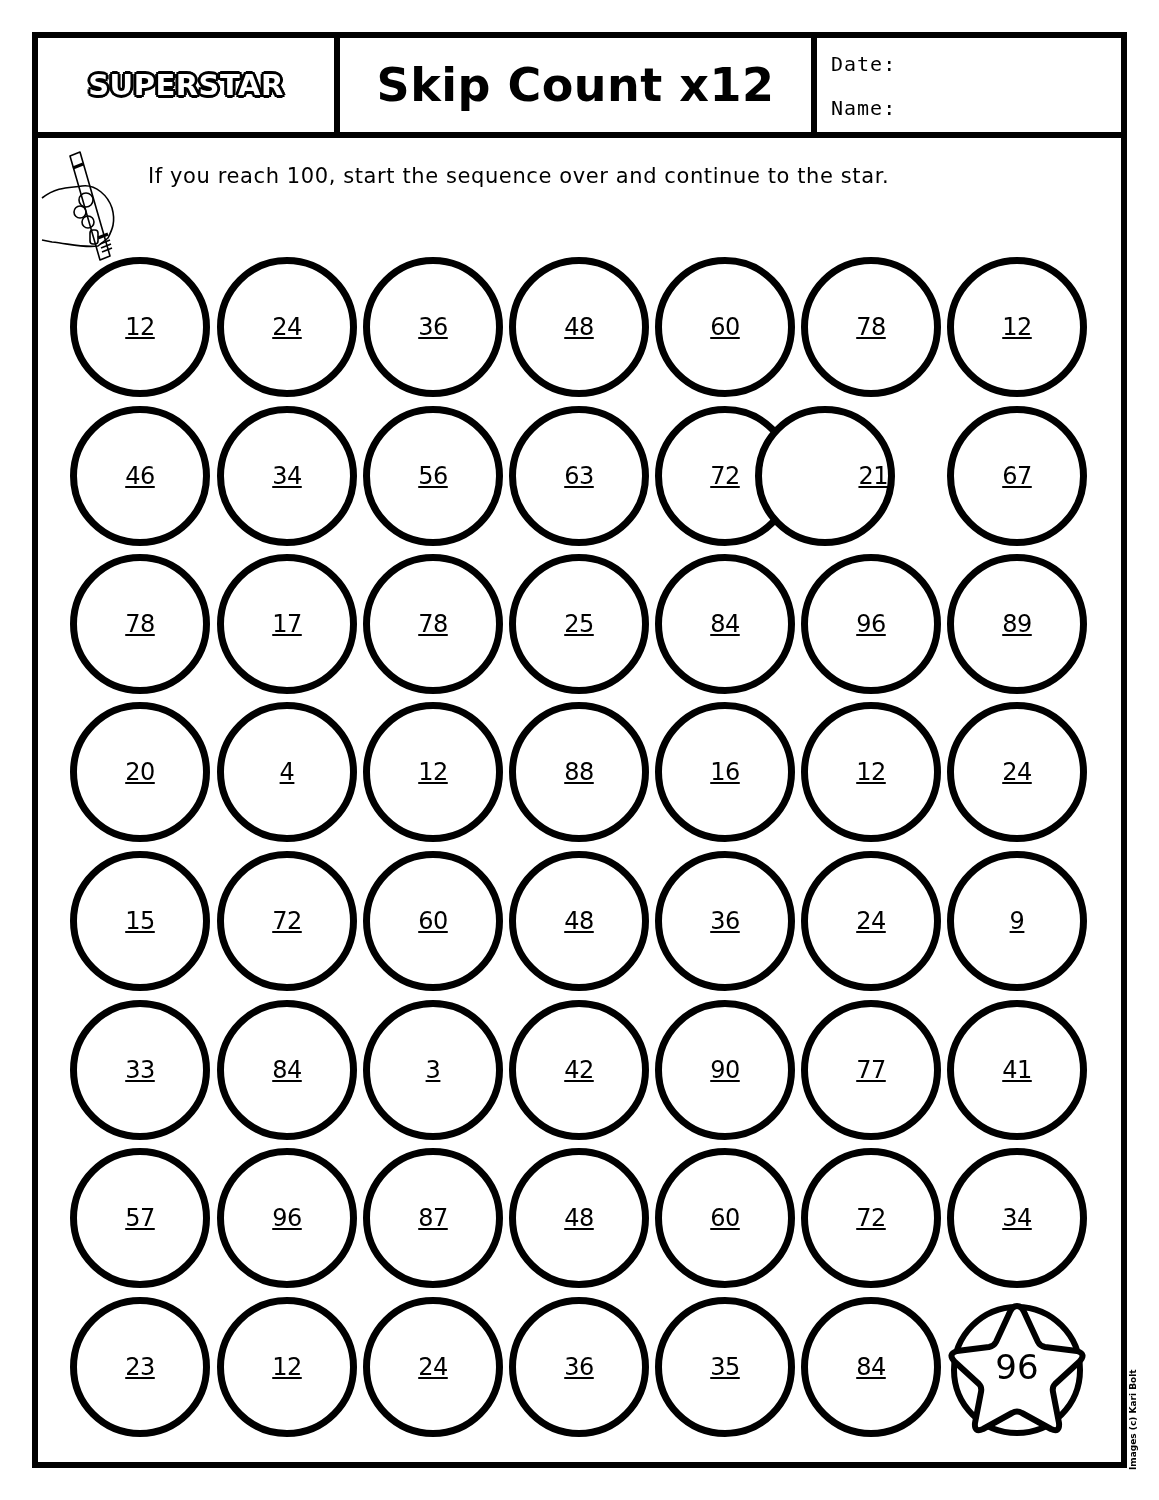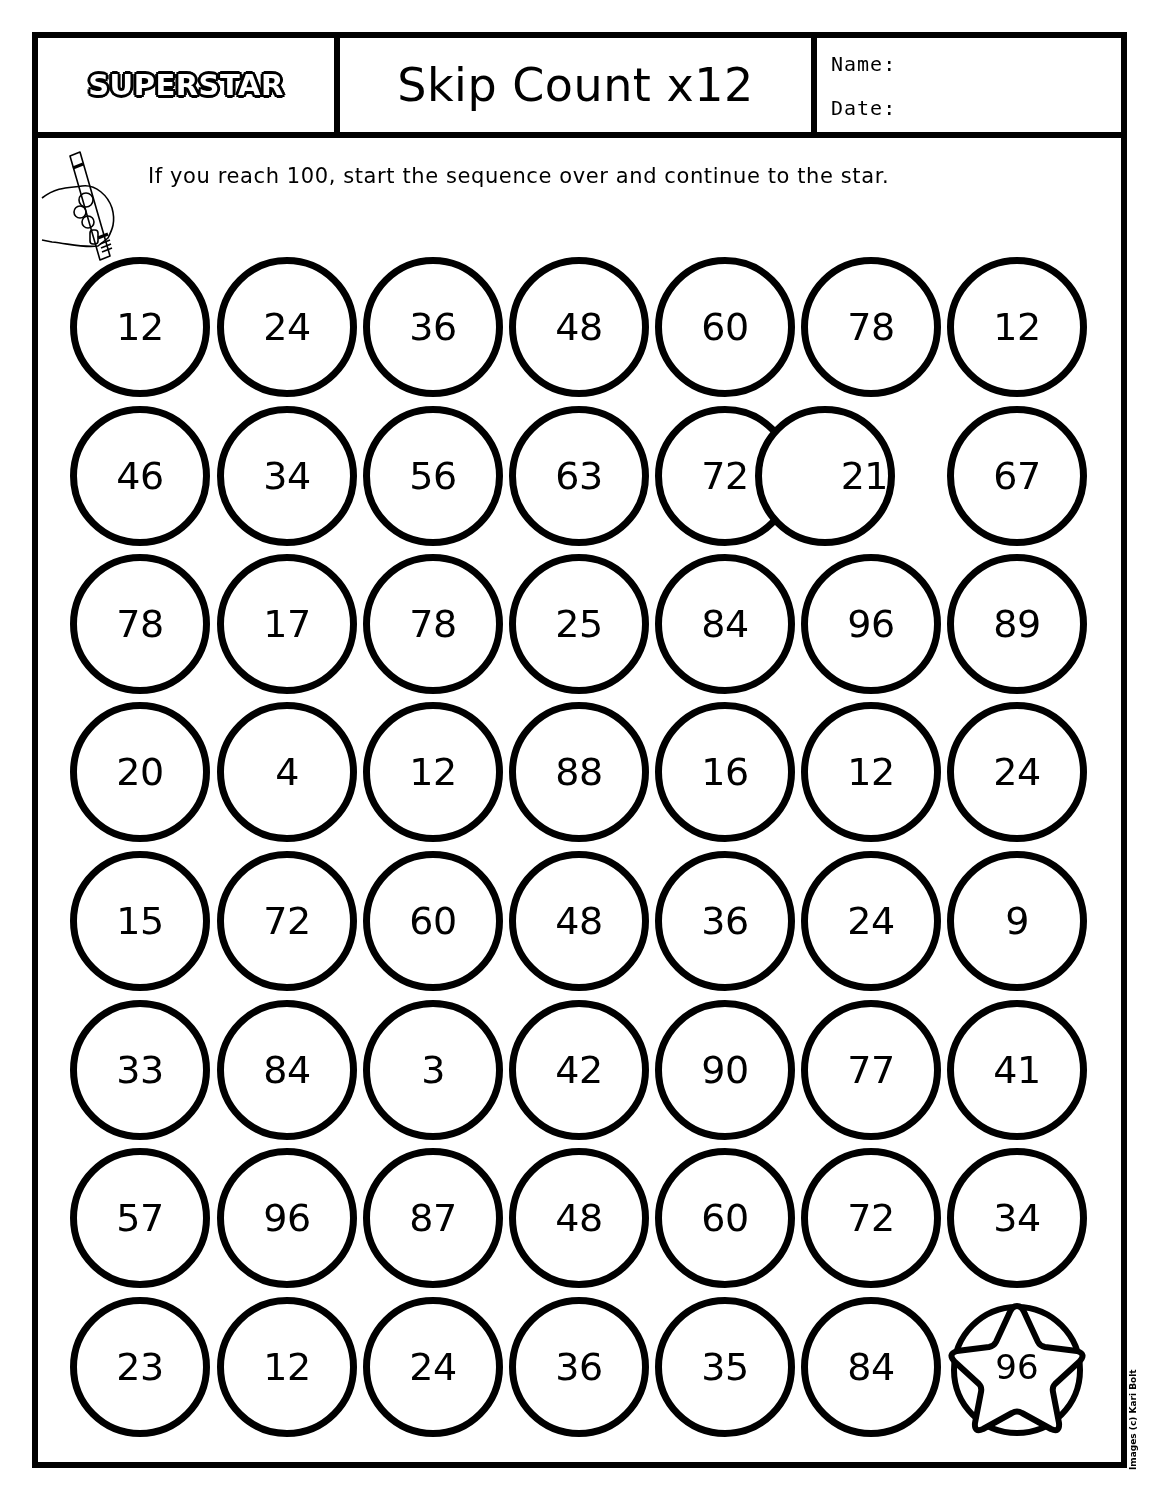--- a/index.html
+++ b/index.html
@@ -12,51 +12,51 @@
   .logo-box { width: 302px; height: 100%; border-right: 6px solid #000; box-sizing: border-box;
               display: flex; flex-direction: column; align-items: center; justify-content: center; }
   .logo-line1, .logo-line2 { font-family: "DejaVu Sans", sans-serif; font-weight: bold; color: #fff;
               -webkit-text-stroke: 2.5px #000; paint-order: stroke fill; line-height: 1;
               text-shadow: 0 0 0 #000, 2px 2px 0 #000, -2px -2px 0 #000, 2px -2px 0 #000, -2px 2px 0 #000,
                            3px 0 0 #000, -3px 0 0 #000, 0 3px 0 #000, 0 -3px 0 #000; }
   .logo-line1 { font-size: 38px; letter-spacing: 0px; }
   .logo-line2 { font-size: 29px; letter-spacing: 0.5px; margin-top: 1px; }
   .title-box { width: 477px; height: 100%; border-right: 6px solid #000; box-sizing: border-box;
                display: flex; align-items: center; justify-content: center; }
-  .title { font-family: "DejaVu Sans", sans-serif; font-weight: normal; font-size: 46px; letter-spacing: 0.5px; }
+  .title { font-family: "DejaVu Sans", sans-serif; font-weight: bold; font-size: 46px; letter-spacing: 0.5px; }
   .meta-box { flex: 1; padding: 14px 0 0 14px; box-sizing: border-box; }
   .meta-row { font-family: "DejaVu Sans Mono", monospace; font-size: 20px; height: 44px; line-height: 24px; letter-spacing: 1px; }
   .instructions { position: absolute; left: 110px; top: 118px; font-family: "DejaVu Sans", sans-serif;
                   font-size: 21px; line-height: 41px; letter-spacing: 0.6px; }
   .dabber { position: absolute; left: 2px; top: 108px; width: 110px; height: 130px; }
   .grid { position: absolute; left: 0; top: 0; }
   .cell { position: absolute; width: 140px; height: 140px; margin-left: -70px; margin-top: -70px;
           border: 7px solid #000; border-radius: 50%; box-sizing: border-box; background: #fff;
           display: flex; align-items: center; justify-content: center; }
-  .cell-num { font-family: "DejaVu Sans", sans-serif; font-size: 38px; letter-spacing: -0.5px; }
+  .cell-num { font-family: "DejaVu Sans", sans-serif; font-size: 24px; letter-spacing: -0.5px; text-decoration: underline; }
   .star-cell { position: absolute; width: 150px; height: 150px; margin-left: -75px; margin-top: -75px; }
   .star-num { position: absolute; left: 0; top: 0; width: 150px; height: 150px; display: flex;
               align-items: center; justify-content: center; font-size: 34px; }
   .credit { position: absolute; left: 1128px; top: 1470px; transform-origin: 0 0; transform: rotate(-90deg);
             font-family: "DejaVu Sans", sans-serif; font-size: 9px; font-weight: bold; white-space: nowrap; }
 </style>
 </head>
 <body>
 
 <div class="sheet">
   <div class="header">
     <div class="logo-box">
       <div class="logo-line2">SUPERSTAR</div>
     </div>
     <div class="title-box">
       <div class="title">Skip Count x12</div>
     </div>
     <div class="meta-box">
+      <div class="meta-row">Date:</div>
       <div class="meta-row">Name:</div>
-      <div class="meta-row">Date:</div>
     </div>
   </div>
 
   <svg class="dabber" viewBox="0 0 110 130">
     <g fill="none" stroke="#000" stroke-width="1.6" stroke-linejoin="round">
       <path d="M30 10 L40 6 L70 110 L60 114 Z" fill="#fff"></path>
       <line x1="33" y1="22" x2="43" y2="18" stroke-width="3"></line>
       <line x1="58" y1="92" x2="68" y2="88" stroke-width="3"></line>
       <path d="M60 98 l10 -4 M61 102 l10 -4 M62 106 l10 -4"></path>
       <path d="M2 52 C18 40 30 42 42 40 C56 38 68 50 72 62 C76 76 72 84 68 92 L58 100 C44 102 30 98 12 96 L2 94"></path>

